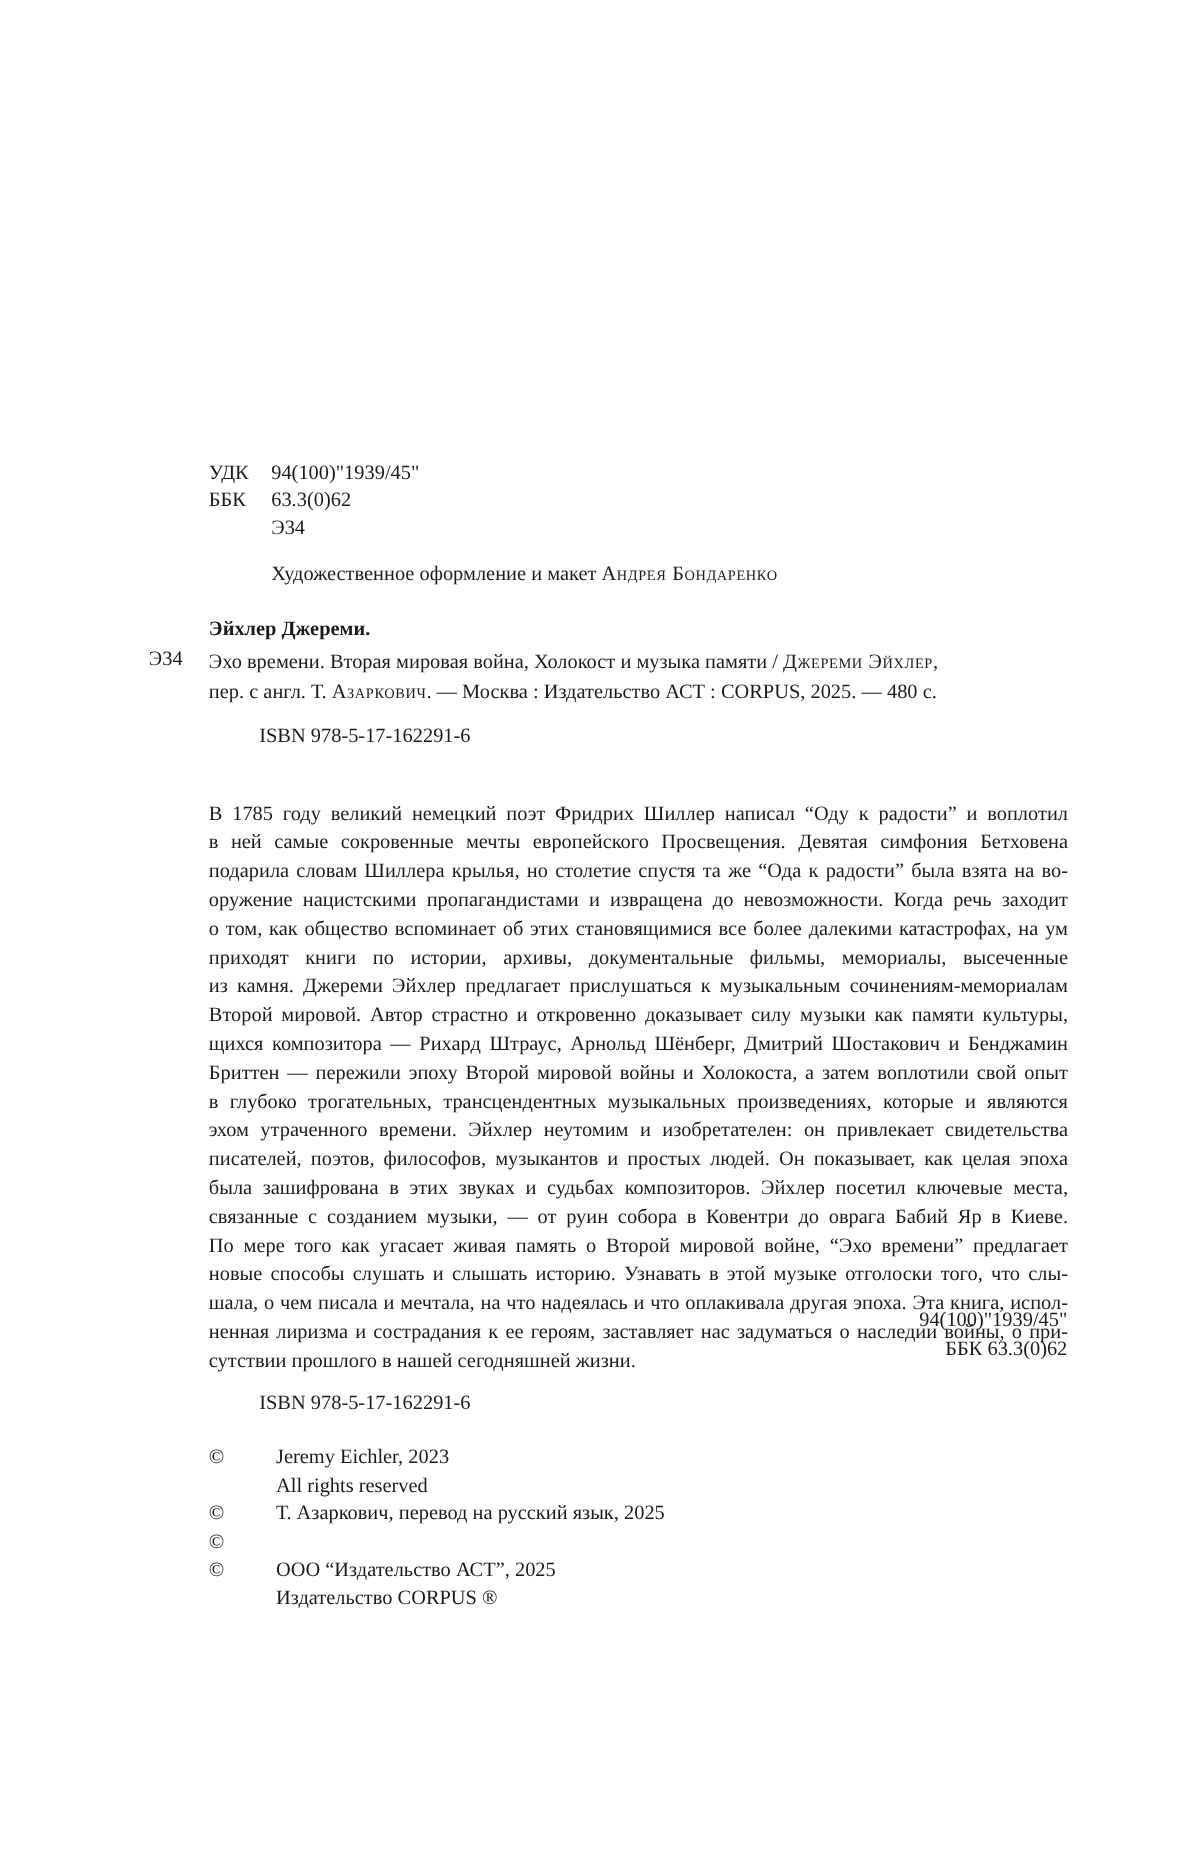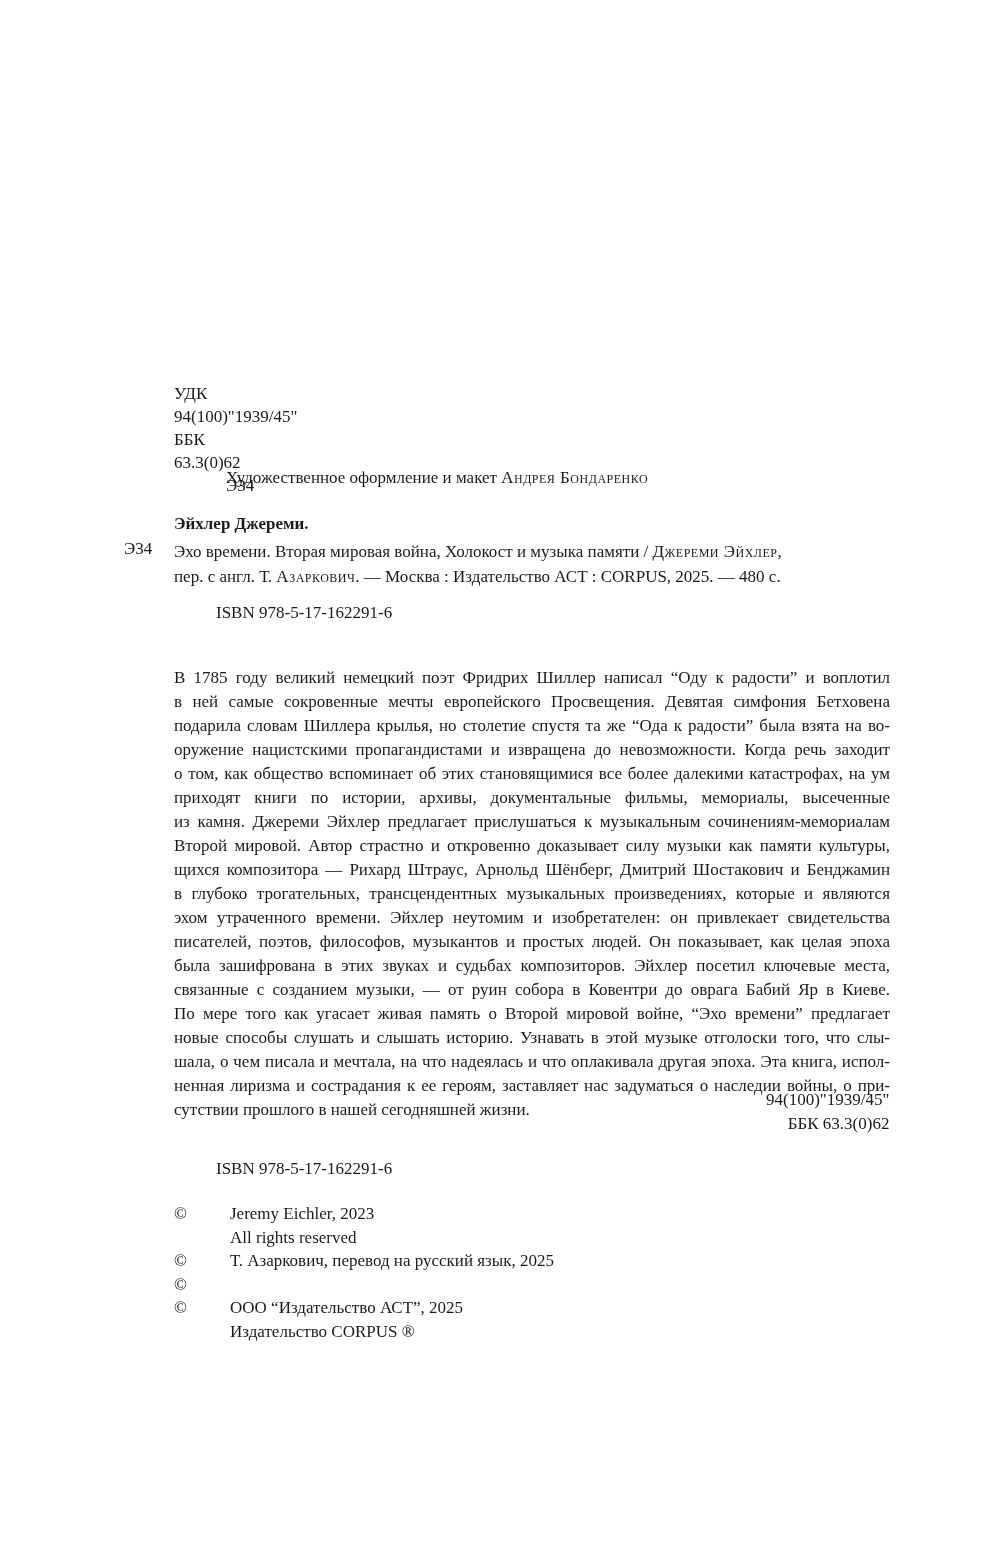--- a/index.html
+++ b/index.html
@@ -15,21 +15,21 @@
       color: #1a1a1a;
       font-size: 17px;
       overflow: hidden;
     }
     .abs { position: absolute; white-space: nowrap; }
     .sc { font-variant: small-caps; letter-spacing: 0.5px; }
     .bold { font-weight: bold; }
 
     
     .class-block { left: 174px; top: 382px; line-height: 23px; }
-    .class-row { display: flex; flex-direction: column; }
+    .class-row { display: flex; }
     .class-label { width: 52px; }
     .class-indent { padding-left: 52px; }
 
     .design-credit { left: 226px; top: 468px; }
 
     .author-heading { left: 174px; top: 514px; }
     .e34-left { left: 124px; top: 539px; }
     .biblio { left: 174px; top: 539px; line-height: 25px; }
 
     .isbn-1 { left: 216px; top: 603px; }
@@ -90,20 +90,21 @@
 <div class="annotation">
   <span class="ann-line">В 1785 году великий немецкий поэт Фридрих Шиллер написал “Оду к радости” и воплотил</span>
   <span class="ann-line">в ней самые сокровенные мечты европейского Просвещения. Девятая симфония Бетховена</span>
   <span class="ann-line">подарила словам Шиллера крылья, но столетие спустя та же “Ода к радости” была взята на во-</span>
   <span class="ann-line">оружение нацистскими пропагандистами и извращена до невозможности. Когда речь заходит</span>
   <span class="ann-line">о том, как общество вспоминает об этих становящимися все более далекими катастрофах, на ум</span>
   <span class="ann-line">приходят книги по истории, архивы, документальные фильмы, мемориалы, высеченные</span>
   <span class="ann-line">из камня. Джереми Эйхлер предлагает прислушаться к музыкальным сочинениям-мемориалам</span>
   <span class="ann-line">Второй мировой. Автор страстно и откровенно доказывает силу музыки как памяти культуры,</span>
   <span class="ann-line">щихся композитора — Рихард Штраус, Арнольд Шёнберг, Дмитрий Шостакович и Бенджамин</span>
+  <span class="ann-line">Бриттен — пережили эпоху Второй мировой войны и Холокоста, а затем воплотили свой опыт</span>
   <span class="ann-line">в глубоко трогательных, трансцендентных музыкальных произведениях, которые и являются</span>
   <span class="ann-line">эхом утраченного времени. Эйхлер неутомим и изобретателен: он привлекает свидетельства</span>
   <span class="ann-line">писателей, поэтов, философов, музыкантов и простых людей. Он показывает, как целая эпоха</span>
   <span class="ann-line">была зашифрована в этих звуках и судьбах композиторов. Эйхлер посетил ключевые места,</span>
   <span class="ann-line">связанные с созданием музыки, — от руин собора в Ковентри до оврага Бабий Яр в Киеве.</span>
   <span class="ann-line">По мере того как угасает живая память о Второй мировой войне, “Эхо времени” предлагает</span>
   <span class="ann-line">новые способы слушать и слышать историю. Узнавать в этой музыке отголоски того, что слы-</span>
   <span class="ann-line">шала, о чем писала и мечтала, на что надеялась и что оплакивала другая эпоха. Эта книга, испол-</span>
   <span class="ann-line">ненная лиризма и сострадания к ее героям, заставляет нас задуматься о наследии войны, о при-</span>
   <span class="ann-line last">сутствии прошлого в нашей сегодняшней жизни.</span>

